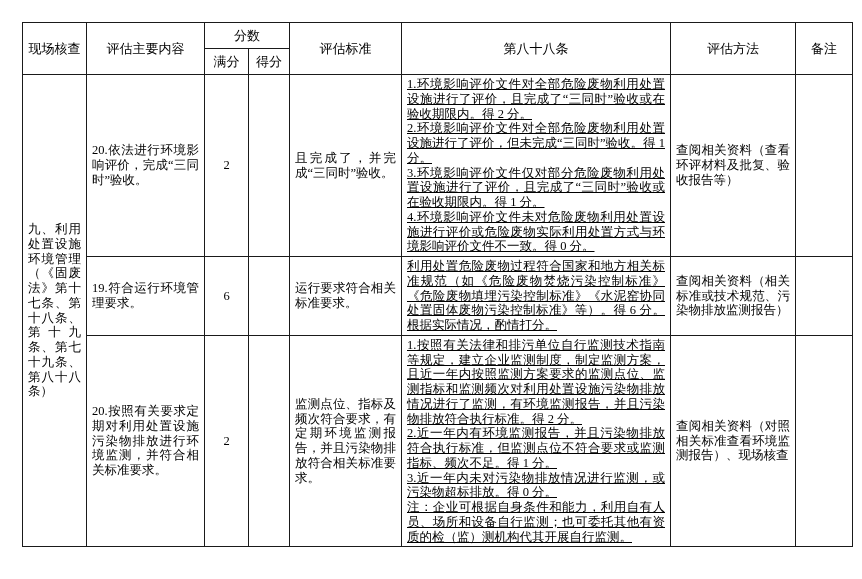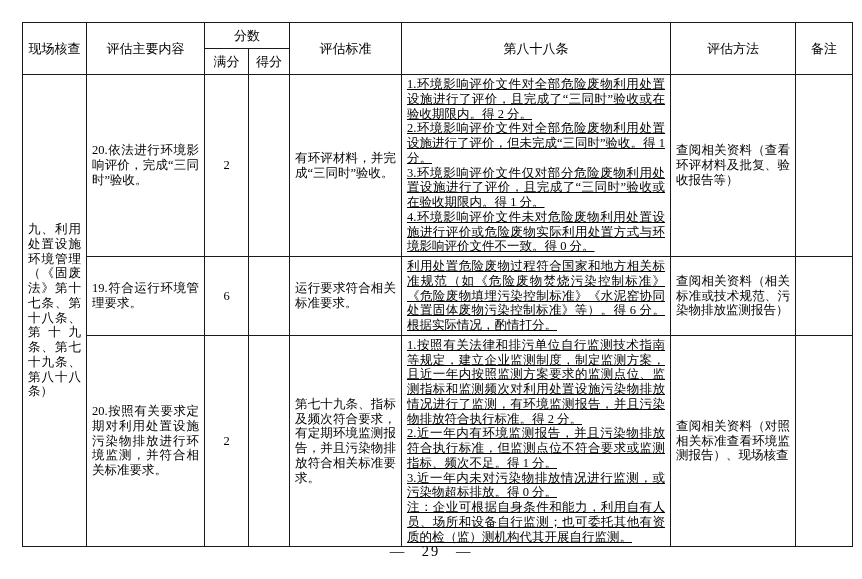--- a/index.html
+++ b/index.html
@@ -104,47 +104,46 @@
         <th>满分</th>
         <th>得分</th>
       </tr>
     </thead>
     <tbody>
       <tr class="r1">
         <td rowspan="3" class="cell-category">九、利用处置设施环境管理（《固废法》第十七条、第十八条、第十九条、第七十九条、第八十八条）</td>
         <td class="cell-justify">20.依法进行环境影响评价，完成“三同时”验收。</td>
         <td class="cell-center">2</td>
         <td class="cell-center"></td>
-        <td class="cell-justify">有环评材料，并完成“三同时”验收。</td>
+        <td class="cell-justify">且完成了，并完成“三同时”验收。</td>
         <td class="cell-points">1.环境影响评价文件对全部危险废物利用处置设施进行了评价，且完成了“三同时”验收或在验收期限内。得 2 分。
 2.环境影响评价文件对全部危险废物利用处置设施进行了评价，但未完成“三同时”验收。得 1 分。
 3.环境影响评价文件仅对部分危险废物利用处置设施进行了评价，且完成了“三同时”验收或在验收期限内。得 1 分。
 4.环境影响评价文件未对危险废物利用处置设施进行评价或危险废物实际利用处置方式与环境影响评价文件不一致。得 0 分。</td>
         <td class="cell-justify">查阅相关资料（查看环评材料及批复、验收报告等）</td>
         <td class="cell-center"></td>
       </tr>
       <tr class="r2">
         <td class="cell-justify">19.符合运行环境管理要求。</td>
         <td class="cell-center">6</td>
         <td class="cell-center"></td>
         <td class="cell-justify">运行要求符合相关标准要求。</td>
         <td class="cell-points">利用处置危险废物过程符合国家和地方相关标准规范（如《危险废物焚烧污染控制标准》《危险废物填埋污染控制标准》《水泥窑协同处置固体废物污染控制标准》等）。得 6 分。根据实际情况，酌情打分。</td>
         <td class="cell-justify">查阅相关资料（相关标准或技术规范、污染物排放监测报告）</td>
         <td class="cell-center"></td>
       </tr>
       <tr class="r3">
         <td class="cell-justify">20.按照有关要求定期对利用处置设施污染物排放进行环境监测，并符合相关标准要求。</td>
         <td class="cell-center">2</td>
         <td class="cell-center"></td>
-        <td class="cell-justify">第七十九条、指标及频次符合要求，有定期环境监测报告，并且污染物排放符合相关标准要求。</td>
+        <td class="cell-justify">监测点位、指标及频次符合要求，有定期环境监测报告，并且污染物排放符合相关标准要求。</td>
         <td class="cell-points">1.按照有关法律和排污单位自行监测技术指南等规定，建立企业监测制度，制定监测方案，且近一年内按照监测方案要求的监测点位、监测指标和监测频次对利用处置设施污染物排放情况进行了监测，有环境监测报告，并且污染物排放符合执行标准。得 2 分。
 2.近一年内有环境监测报告，并且污染物排放符合执行标准，但监测点位不符合要求或监测指标、频次不足。得 1 分。
 3.近一年内未对污染物排放情况进行监测，或污染物超标排放。得 0 分。
 注：企业可根据自身条件和能力，利用自有人员、场所和设备自行监测；也可委托其他有资质的检（监）测机构代其开展自行监测。</td>
         <td class="cell-justify">查阅相关资料（对照相关标准查看环境监测报告）、现场核查</td>
         <td class="cell-center"></td>
       </tr>
     </tbody>
   </table>
 
-  <div class="footer-pagenum">— 29 —</div>
 
 </div>
 
 </body></html>

